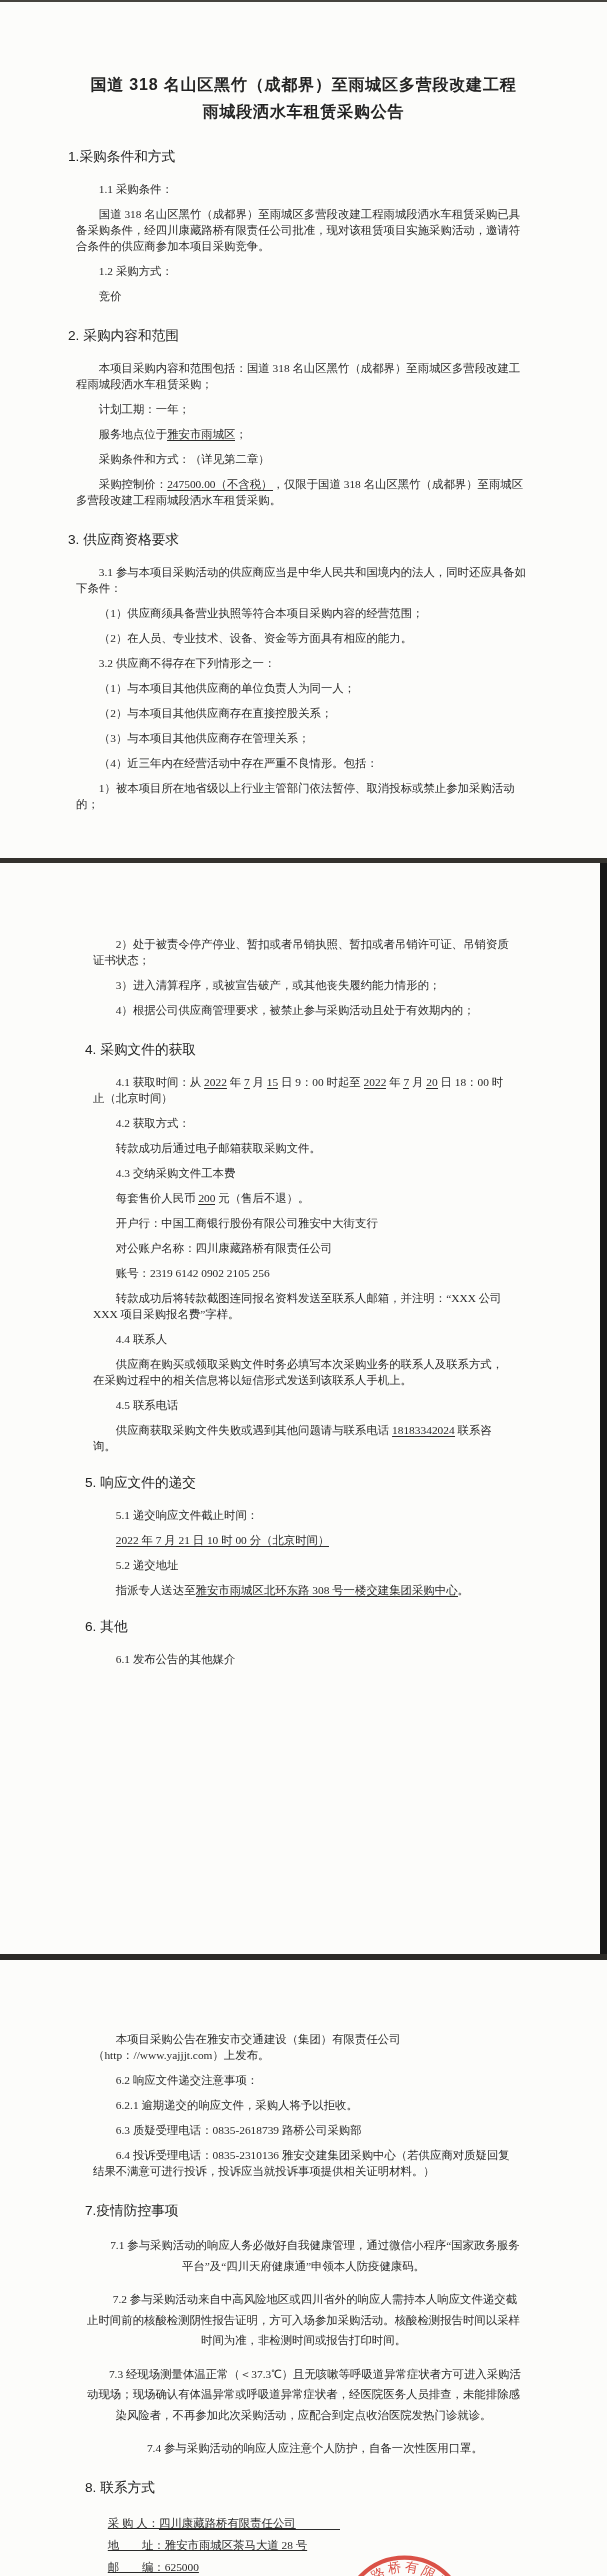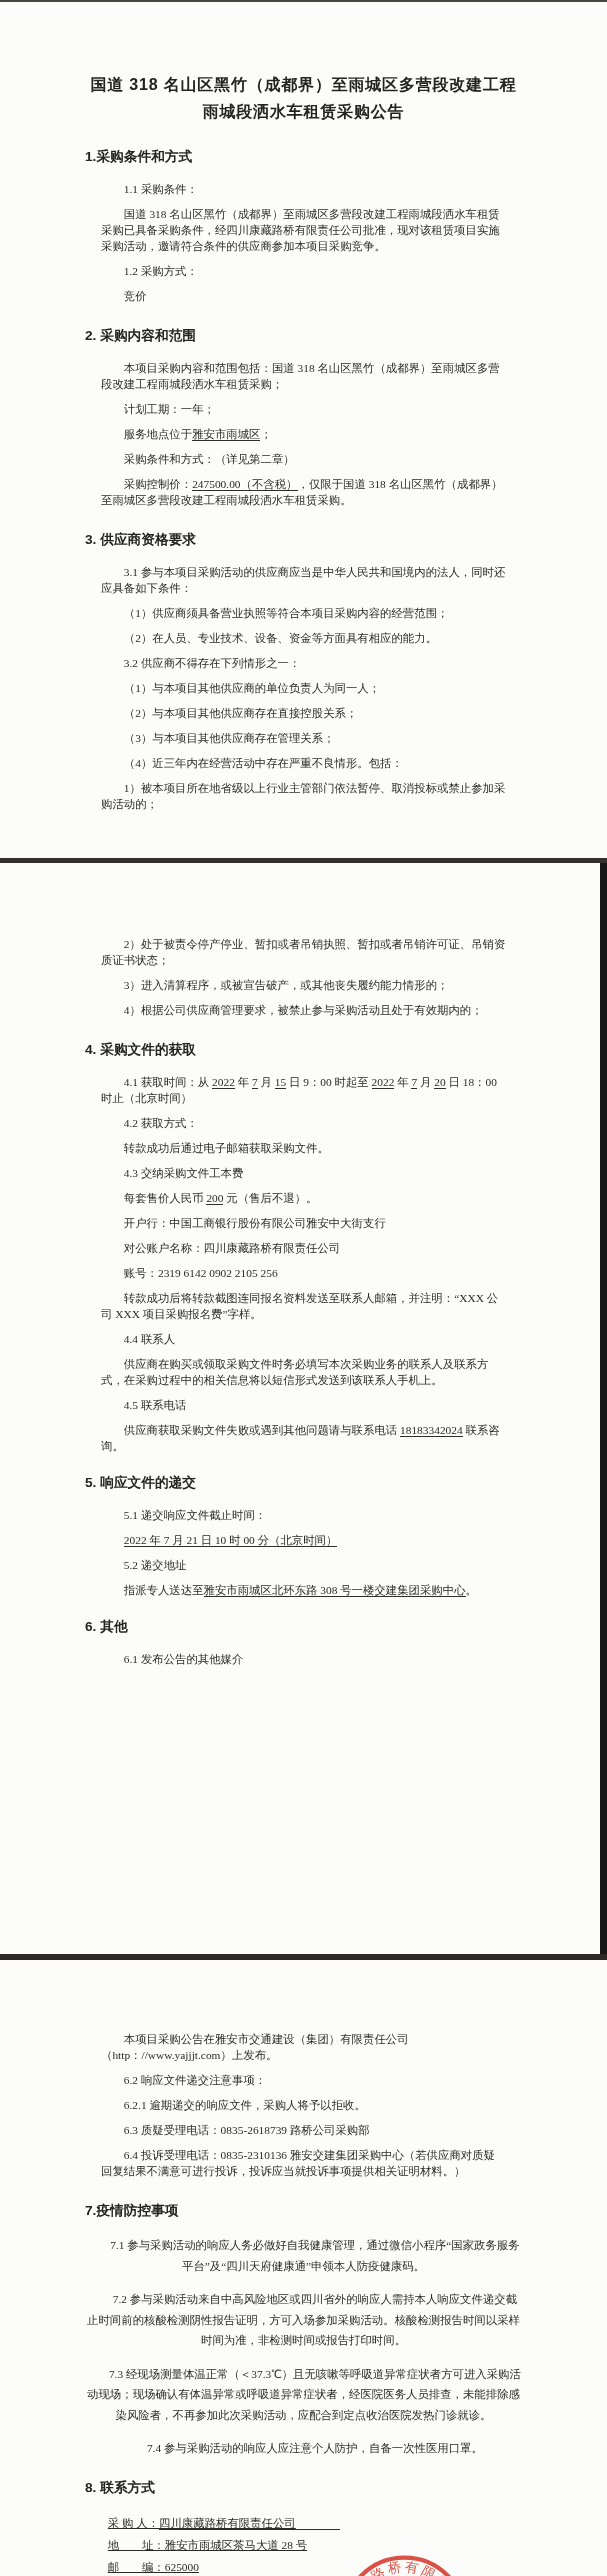--- a/index.html
+++ b/index.html
@@ -1,32 +1,32 @@
 <!DOCTYPE html>
 <html style="font-size:12px"><head>
 <meta charset="utf-8">
 <style>
   html,body{margin:0;padding:0;background:#e9e9e7;}
   .viewer{position:relative;width:607px;height:2576px;margin:0 auto;background:#efefec;overflow:hidden;}
   .page{box-sizing:border-box;position:relative;width:607px;background:#fcfcfa;color:#2a2a2a;
         font-family:"Liberation Serif",serif;font-size:11.4px;overflow:hidden;}
-  .page1{height:858px;border-top:2.3px solid #46443f;padding:70px 85px 0;}
+  .page1{height:858px;border-top:2.3px solid #46443f;padding:70px 68px 0;}
   .sep1{height:5.3px;background:#34312d;}
   .sep2{height:6px;background:#2c2a27;}
   .page2{height:1091px;padding:64px 85px 12px;}
   .page2::after{content:"";position:absolute;top:0;right:0;width:6.8px;height:100%;background:#171717;}
   .page3{height:1069px;padding:62px 85px 0;}
   .bottom-strip{height:9px;background:#d9e0ea;}
 
   .t{font-family:"Liberation Sans",sans-serif;font-weight:bold;font-size:16px;line-height:26.6px;
      text-align:center;letter-spacing:0.8px;margin:0;color:#232323;}
-  .h2{font-family:"Liberation Sans",sans-serif;font-weight:bold;font-size:13.7px;line-height:18px;
+  .h2{font-family:"Liberation Sans",sans-serif;font-weight:normal;font-size:13.7px;line-height:18px;
       margin:23px 0 15px;color:#242424;}
   .h2.tight{margin-top:20px;}
-  .p{margin:9px 16px;line-height:16px;text-indent:2em;}
+  .p{margin:9px 8px;line-height:16px;text-indent:2em;}
   .p.loose{line-height:20.5px;margin:13px 0;text-align:center;}
   .u{border-bottom:0.8px solid #2e2e2e;}
   .u.ext{padding-right:44px;}
   .contacts{margin-top:12px;text-decoration:underline;}
   .p.contact{line-height:22px;margin:0;}
 
   .seal-overlay-company{position:absolute;left:335px;top:656px;font-size:11px;letter-spacing:0.4px;color:#1e1e1e;}
   .seal-overlay-date{position:absolute;left:351px;top:710px;font-size:13px;color:#1e1e1e;}
   .seal{position:absolute;left:336px;top:590px;opacity:.88;mix-blend-mode:multiply;}
 </style>

